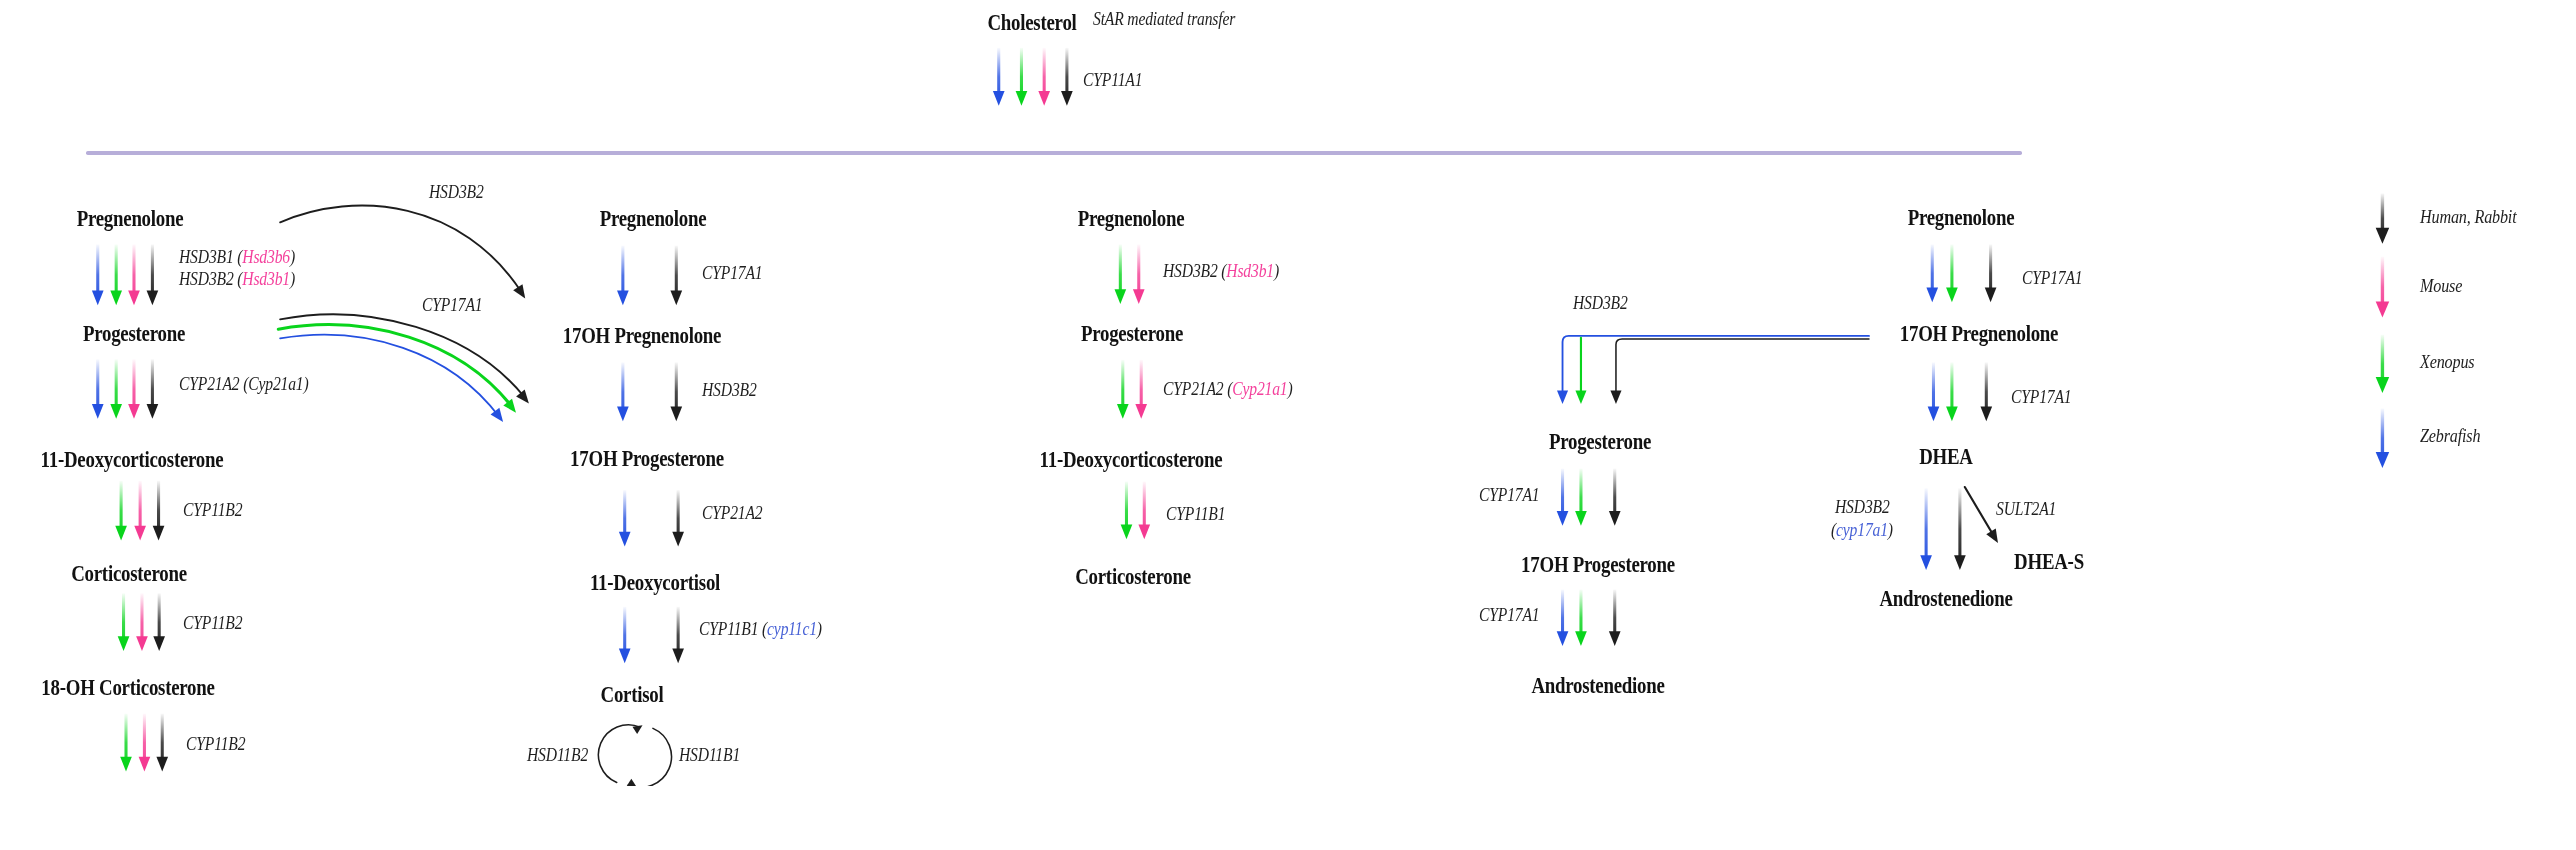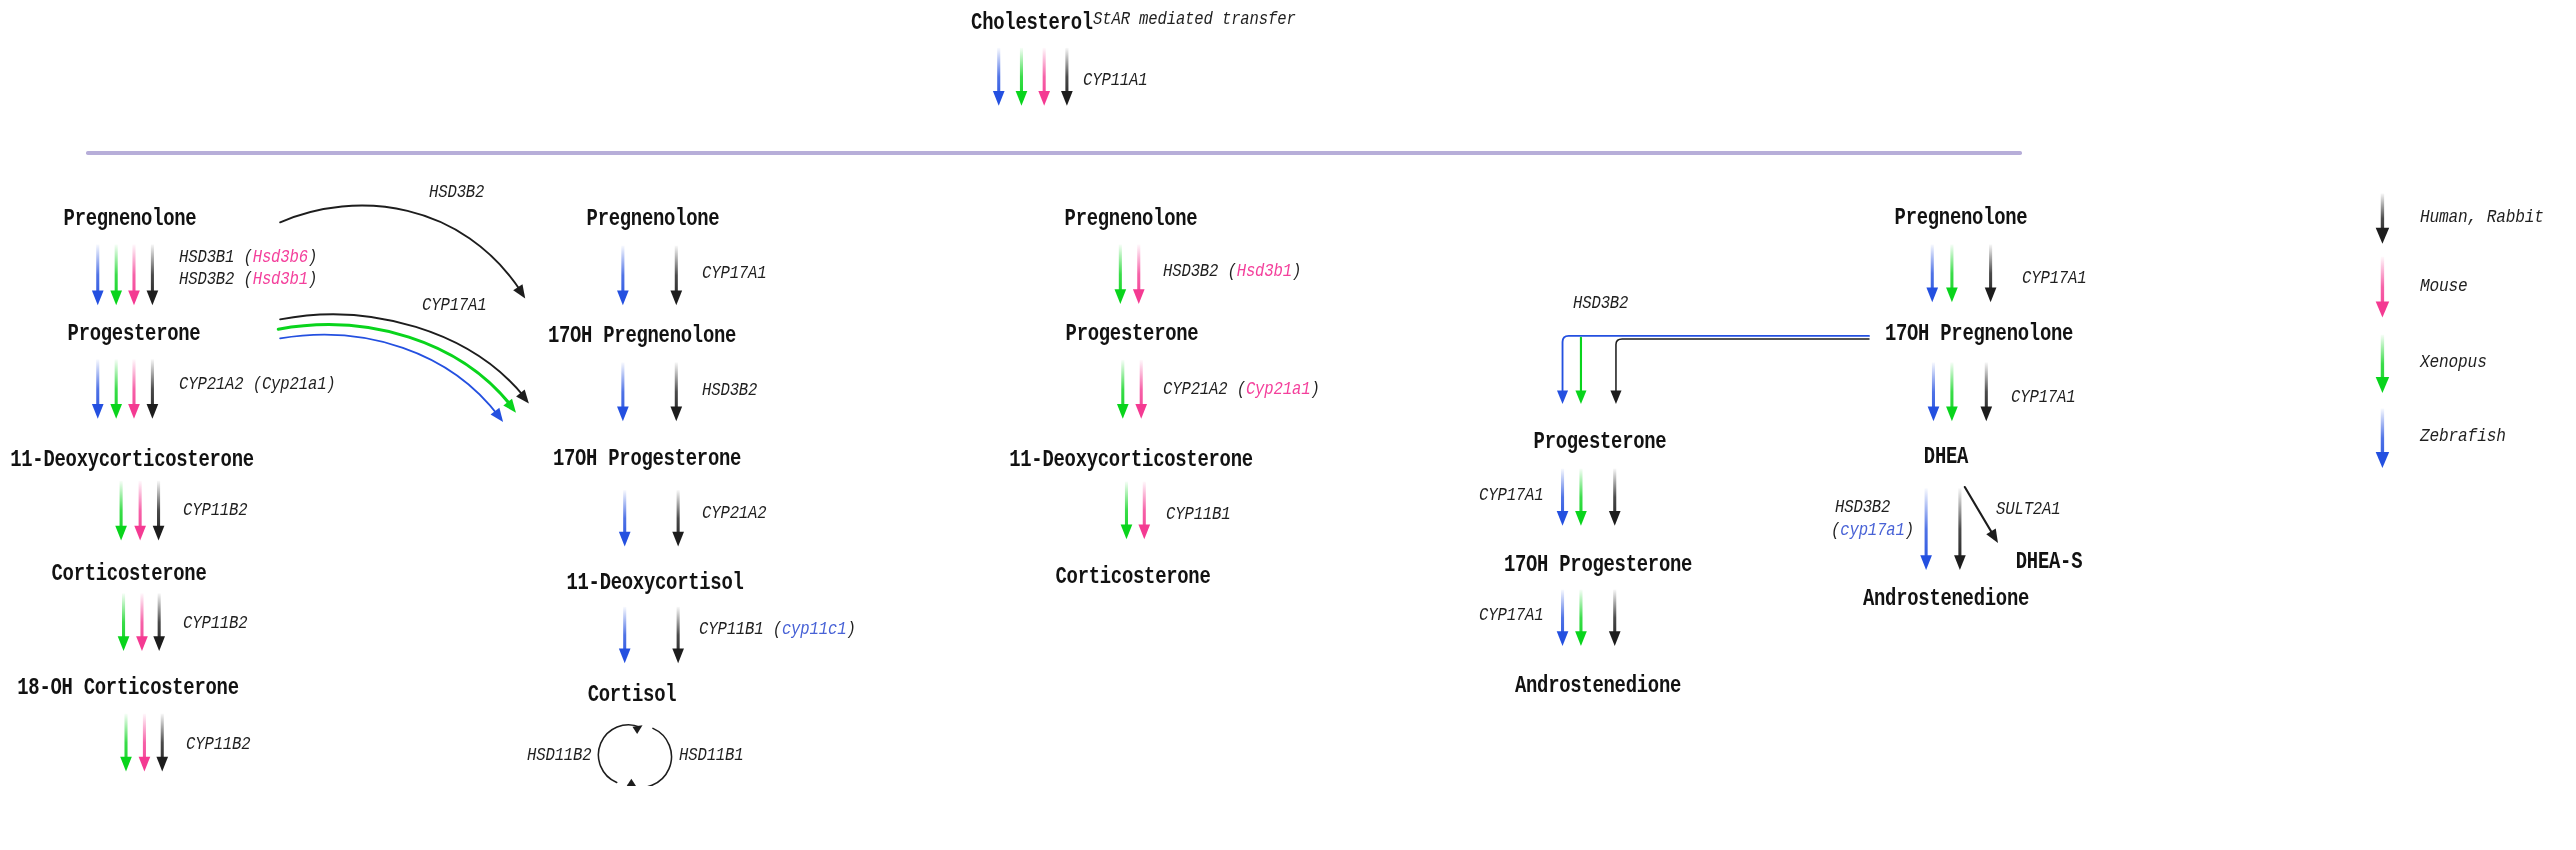--- a/index.html
+++ b/index.html
@@ -1,18 +1,18 @@
 <!DOCTYPE html>
 <html style="font-size:9.8px"><head>
 <meta charset="utf-8">
 <style>
   html,body{margin:0;padding:0;background:#ffffff;}
   .stage{
     position:relative;width:2576px;height:786px;background:#ffffff;overflow:hidden;
-    font-family:Liberation Mono, monospace;
+    font-family:Liberation Serif, serif;
   }
   .node{
     position:absolute;font-weight:bold;font-size:23px;color:#121212;white-space:nowrap;
     transform:translateX(-50%) scaleX(0.82);transform-origin:center top;letter-spacing:-0.3px;
   }
   .enz{
     position:absolute;font-style:italic;font-size:18.4px;color:#1f1f1f;white-space:nowrap;
     transform:scaleX(0.85);transform-origin:left top;letter-spacing:-0.2px;
   }
   .legend-label{font-size:19px;}

